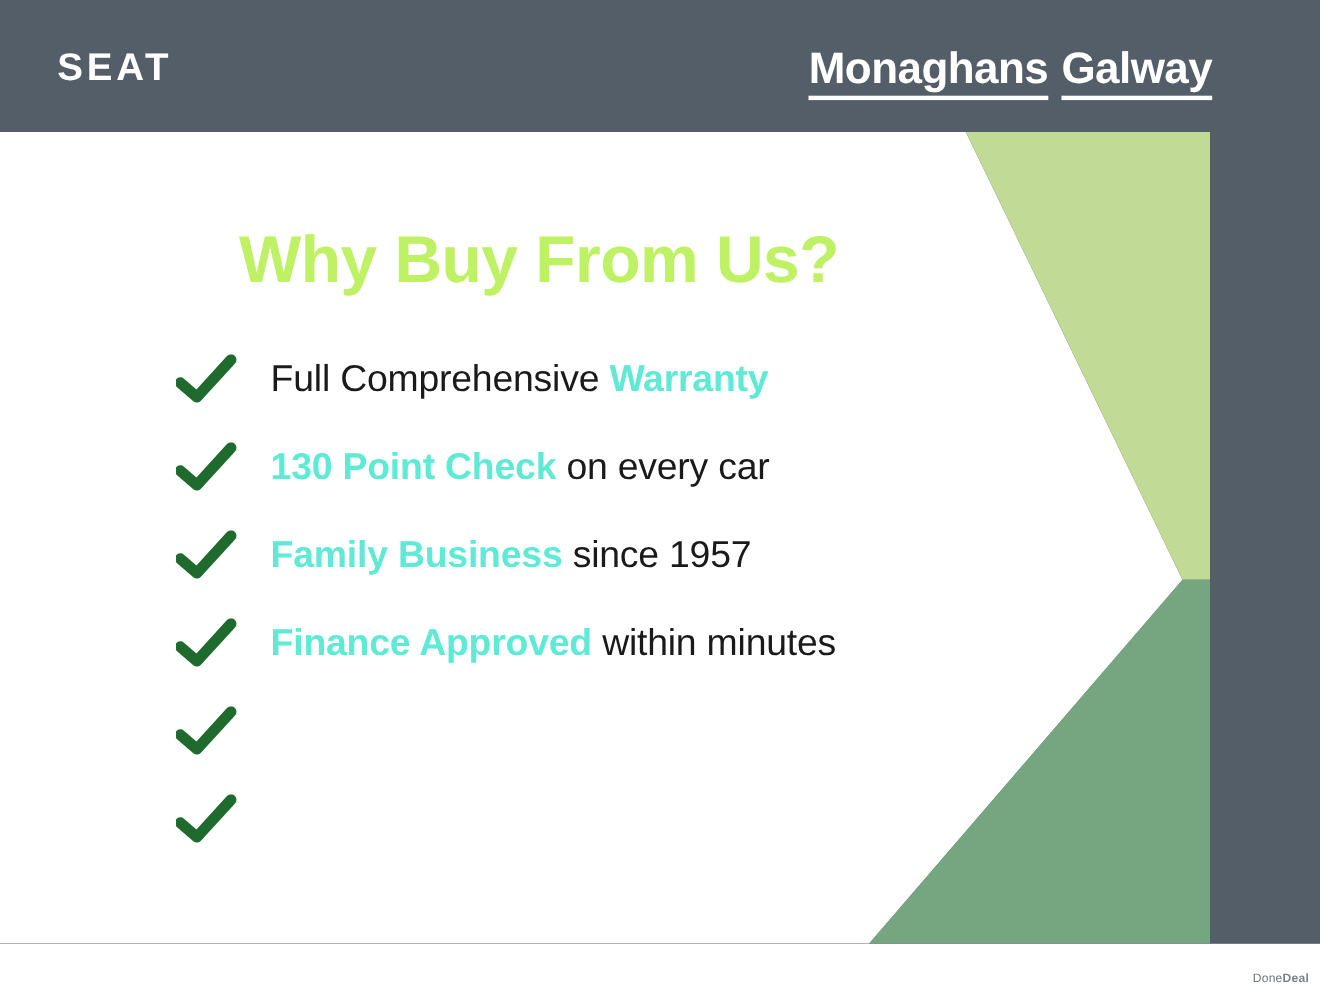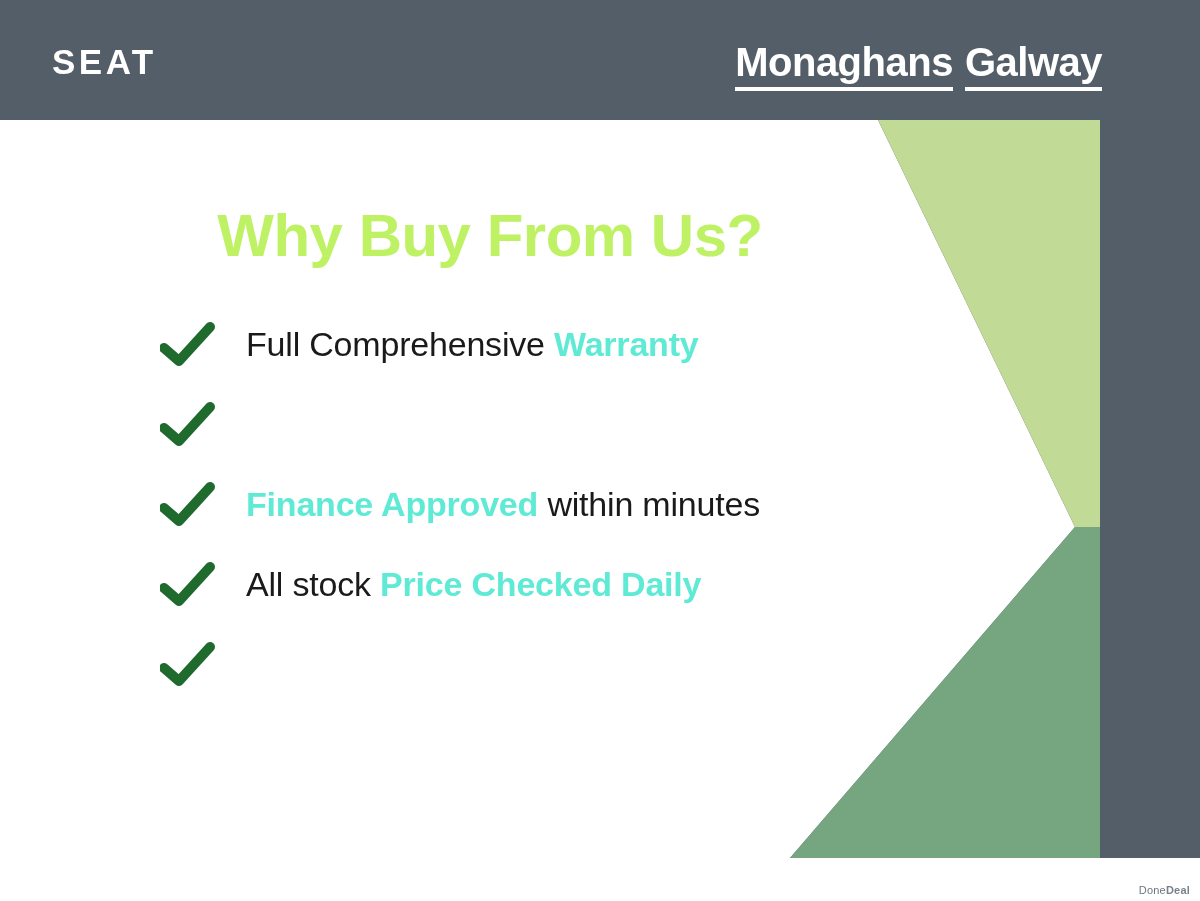--- a/index.html
+++ b/index.html
@@ -202,45 +202,53 @@
 
       <div class="bullet-row">
         <span class="check-icon">
           <svg width="56" height="46" viewBox="0 0 56 46" xmlns="http://www.w3.org/2000/svg">
             <path d="M4 26 L19 39 L50 5" fill="none" stroke="#1f6b2e" stroke-width="10" stroke-linecap="round" stroke-linejoin="round"></path>
           </svg>
         </span>
         <span class="bullet-text"><span class="plain">Full Comprehensive </span><span class="hl">Warranty</span></span>
       </div>
 
-
-      <div class="bullet-row">
-        <span class="check-icon">
-          <svg width="56" height="46" viewBox="0 0 56 46" xmlns="http://www.w3.org/2000/svg">
-            <path d="M4 26 L19 39 L50 5" fill="none" stroke="#1f6b2e" stroke-width="10" stroke-linecap="round" stroke-linejoin="round"></path>
-          </svg>
-        </span>
+      <div class="bullet-row">
+        <span class="check-icon">
+          <svg width="56" height="46" viewBox="0 0 56 46" xmlns="http://www.w3.org/2000/svg">
+            <path d="M4 26 L19 39 L50 5" fill="none" stroke="#1f6b2e" stroke-width="10" stroke-linecap="round" stroke-linejoin="round"></path>
+          </svg>
+        </span>
+        <span class="bullet-text"><span class="hl">130 Point Check</span><span class="plain"> on every car</span></span>
+      </div>
+
+      <div class="bullet-row">
+        <span class="check-icon">
+          <svg width="56" height="46" viewBox="0 0 56 46" xmlns="http://www.w3.org/2000/svg">
+            <path d="M4 26 L19 39 L50 5" fill="none" stroke="#1f6b2e" stroke-width="10" stroke-linecap="round" stroke-linejoin="round"></path>
+          </svg>
+        </span>
+        <span class="bullet-text"><span class="hl">Family Business</span><span class="plain"> since 1957</span></span>
       </div>
 
       <div class="bullet-row">
         <span class="check-icon">
           <svg width="56" height="46" viewBox="0 0 56 46" xmlns="http://www.w3.org/2000/svg">
             <path d="M4 26 L19 39 L50 5" fill="none" stroke="#1f6b2e" stroke-width="10" stroke-linecap="round" stroke-linejoin="round"></path>
           </svg>
         </span>
         <span class="bullet-text"><span class="hl">Finance Approved</span><span class="plain"> within minutes</span></span>
       </div>
 
       <div class="bullet-row">
         <span class="check-icon">
           <svg width="56" height="46" viewBox="0 0 56 46" xmlns="http://www.w3.org/2000/svg">
             <path d="M4 26 L19 39 L50 5" fill="none" stroke="#1f6b2e" stroke-width="10" stroke-linecap="round" stroke-linejoin="round"></path>
           </svg>
         </span>
-        <span class="bullet-text"><span class="plain">All stock </span><span class="hl">Price Checked Daily</span></span>
       </div>
 
       <div class="bullet-row">
         <span class="check-icon">
           <svg width="56" height="46" viewBox="0 0 56 46" xmlns="http://www.w3.org/2000/svg">
             <path d="M4 26 L19 39 L50 5" fill="none" stroke="#1f6b2e" stroke-width="10" stroke-linecap="round" stroke-linejoin="round"></path>
           </svg>
         </span>
       </div>
 

